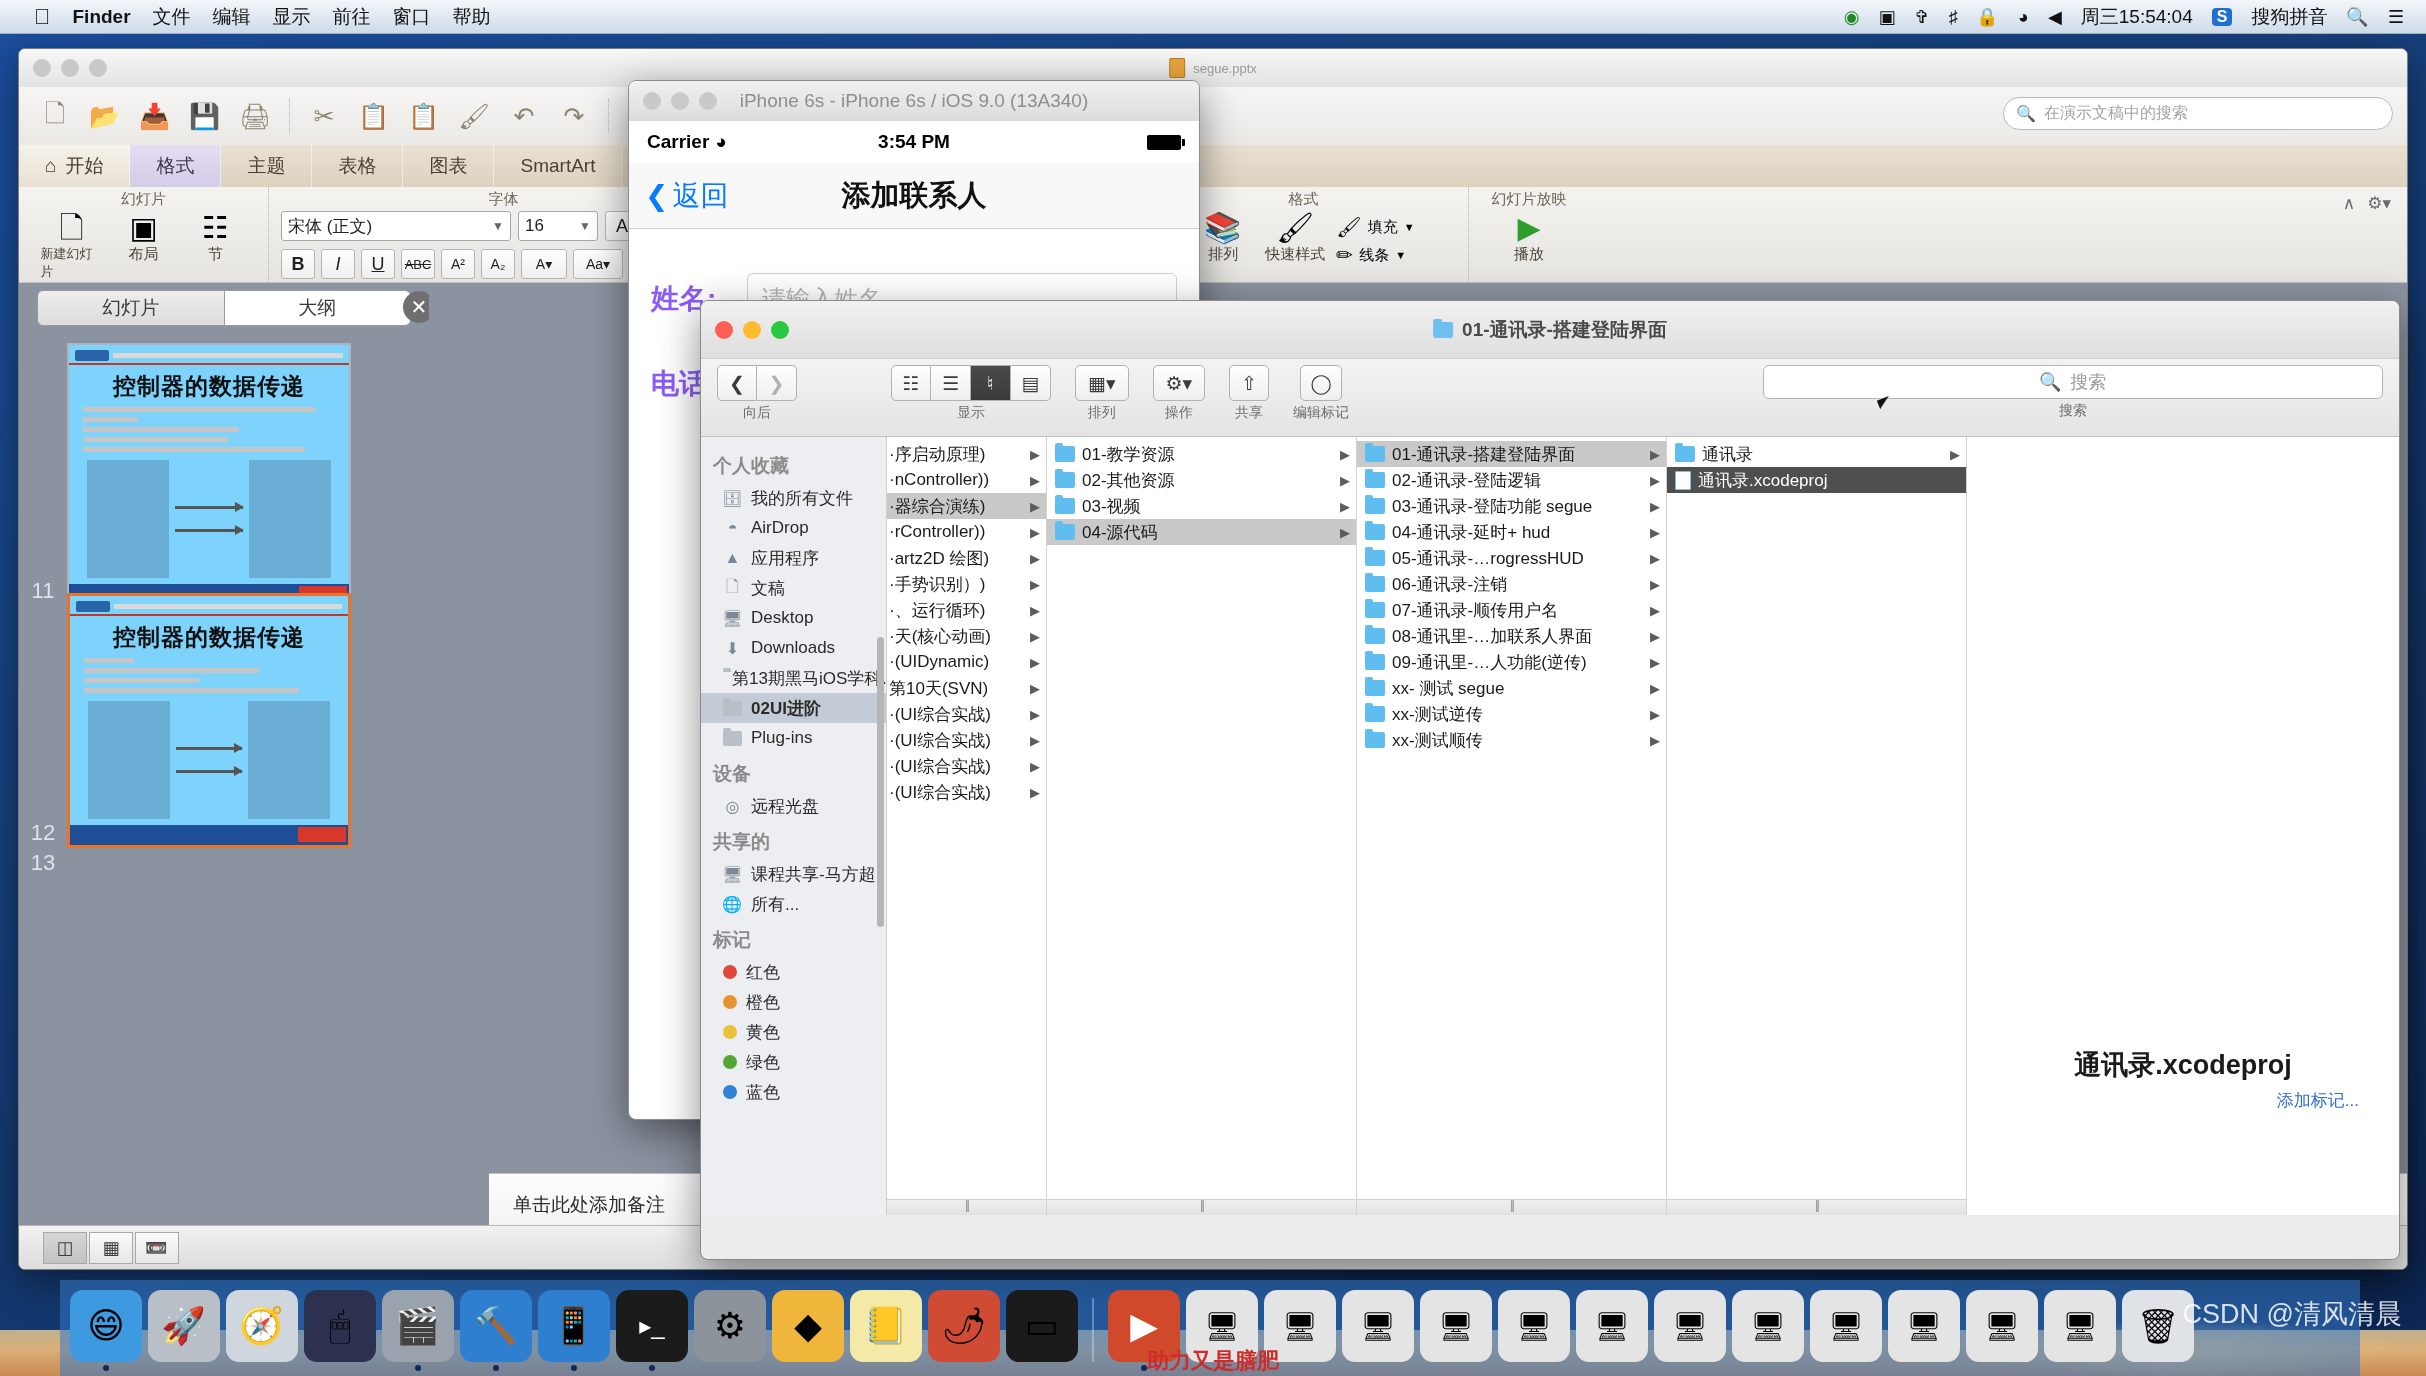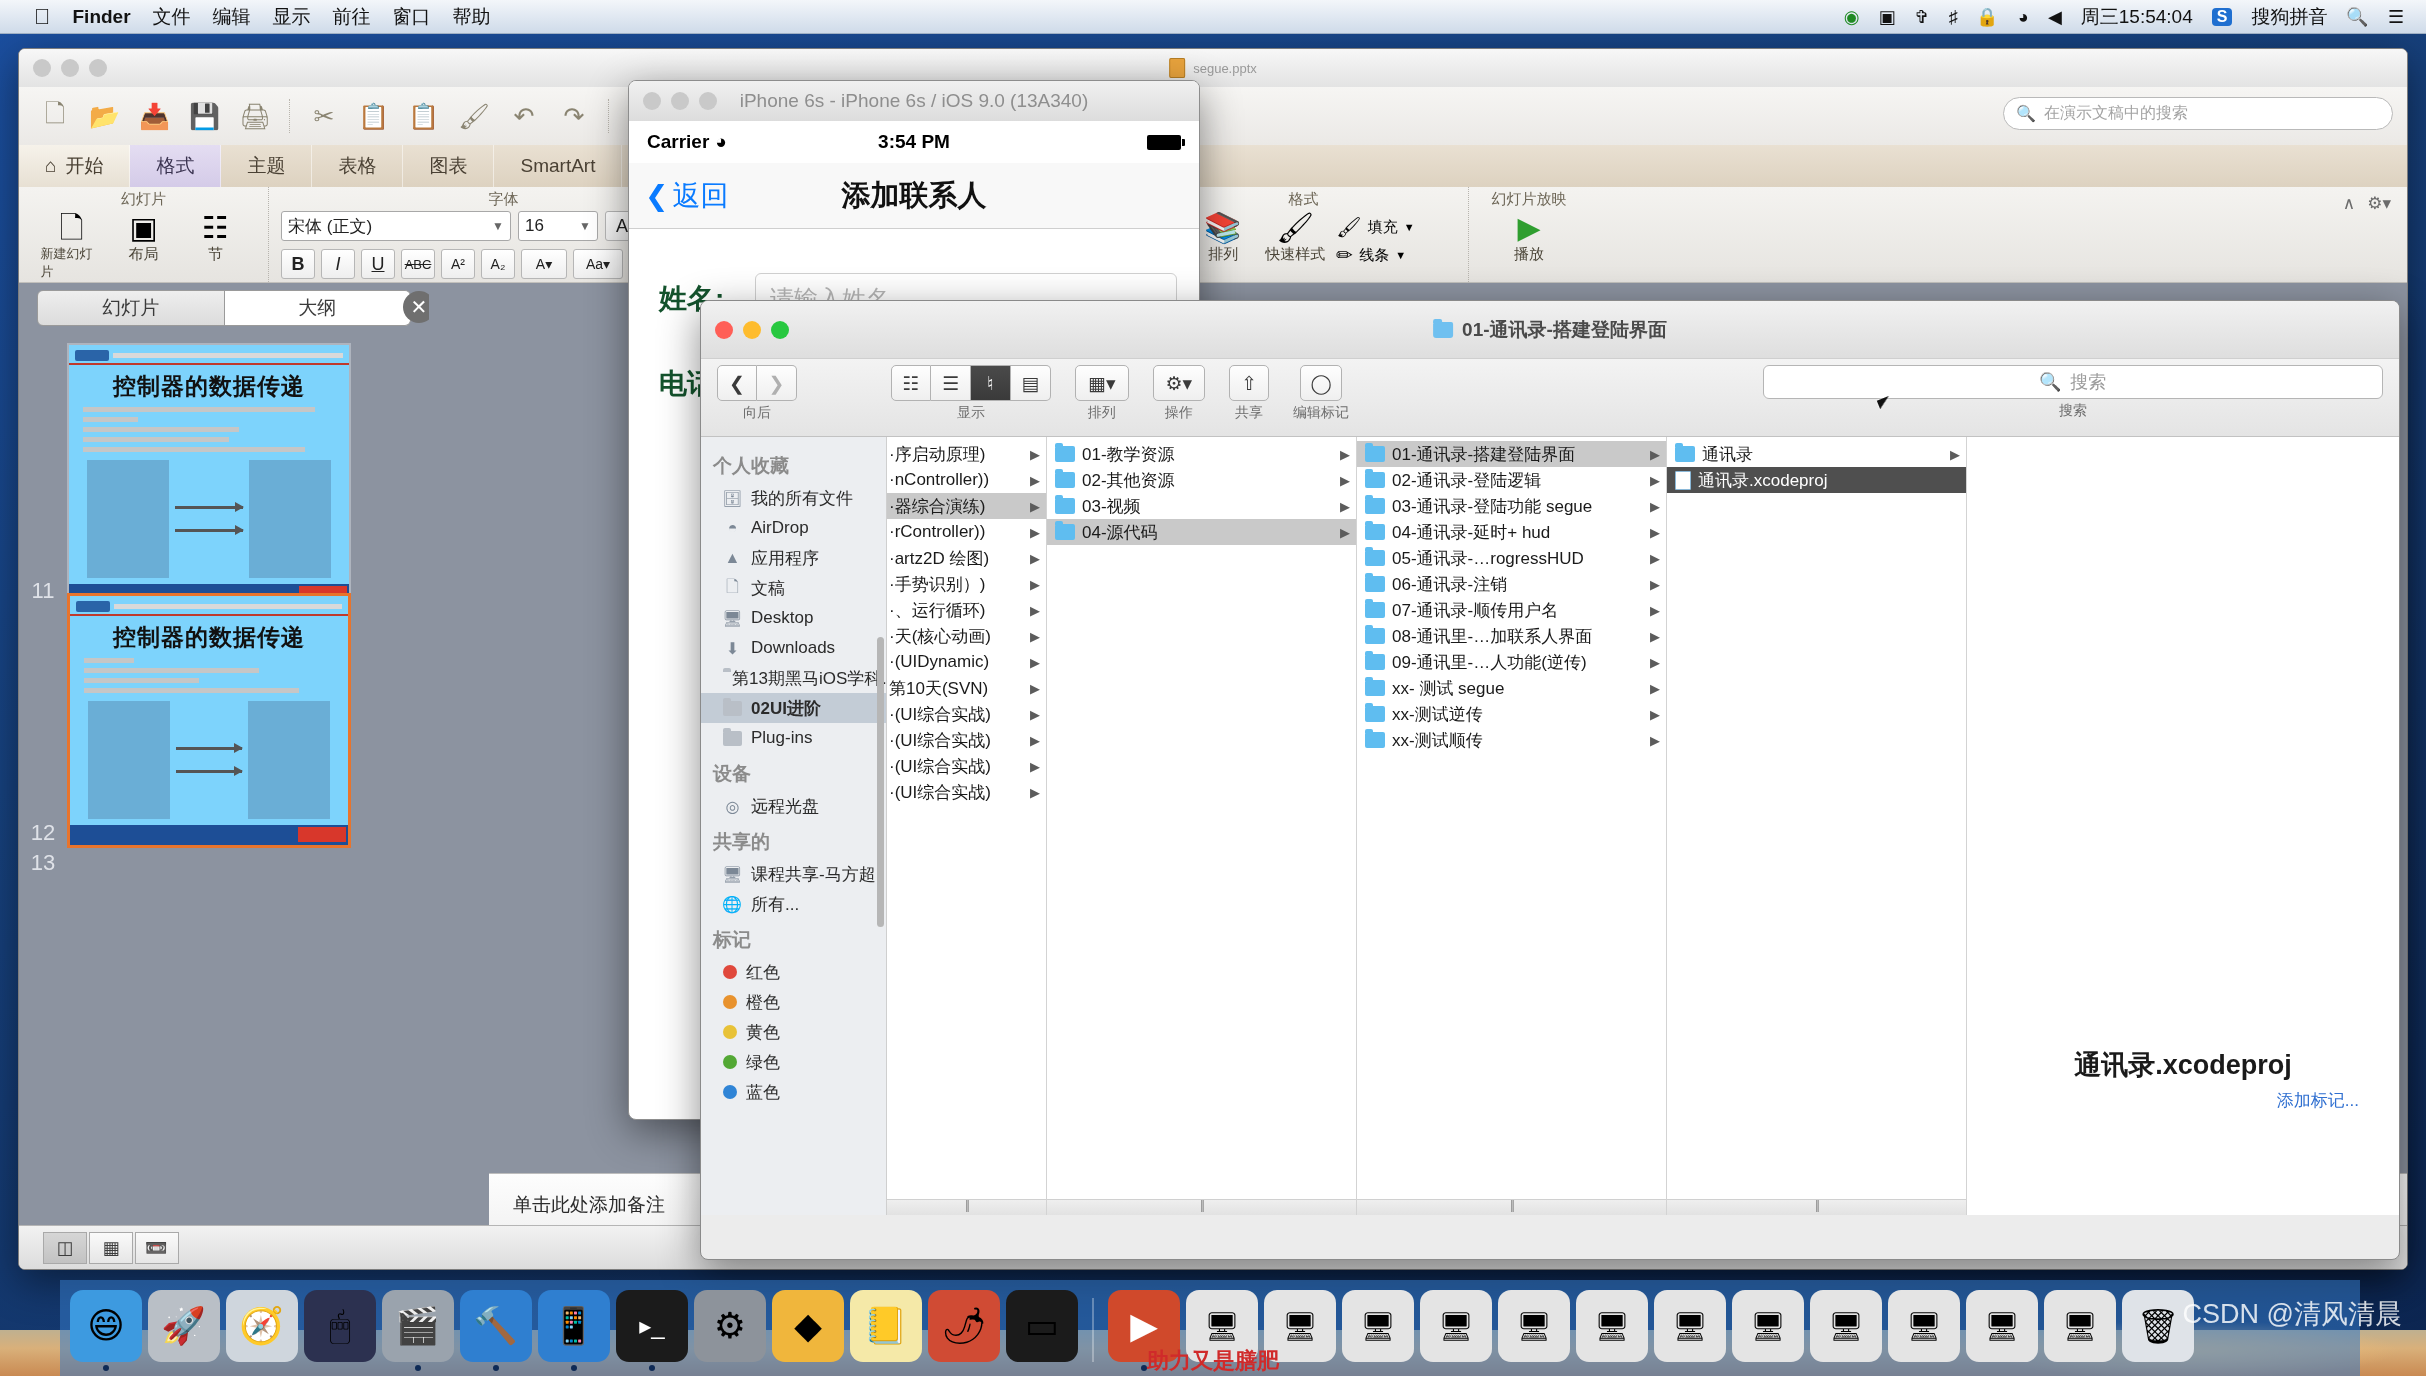--- a/index.html
+++ b/index.html
@@ -157,21 +157,21 @@
     position:relative;}
   #sim-batt:after{content:"";position:absolute;right:-4px;top:4px;width:3px;height:7px;
     background:#000;border-radius:0 1px 1px 0;}
   #sim-navbar{height:66px;background:#f8f8f8;border-bottom:1px solid #cfcfcf;
     display:flex;align-items:center;padding:0 16px;position:relative;}
   #sim-back{display:flex;align-items:center;gap:4px;color:#0a7bff;font-size:28px;}
   #sim-navtitle{position:absolute;left:50%;transform:translateX(-50%);font-size:29px;
     font-weight:bold;color:#111;}
   #sim-form{padding:44px 0 0 0;background:#fff;}
   .sim-row{display:flex;align-items:center;padding:0 22px;margin-bottom:40px;}
-  .sim-label{font-size:28px;font-weight:bold;color:#14532d;width:96px;margin-left:8px;}
+  .sim-label{font-size:28px;font-weight:bold;color:#8b5cf6;width:96px;}
   .sim-input{flex:1;height:52px;background:#fff;border:1px solid #d0d0d0;
     border-radius:6px;display:flex;align-items:center;padding:0 14px;
     font-size:24px;color:#b5b5b5;}
 
   
   #finder{left:700px;top:300px;width:1700px;height:960px;background:#ececec;
     border:1px solid #8a8a8a;border-radius:8px;z-index:30;}
   #f-titlebar{height:58px;background:linear-gradient(180deg,#f1f1f1,#dedede);
     display:flex;align-items:center;padding:0 14px;position:relative;
     border-bottom:1px solid #cfcfcf;}

